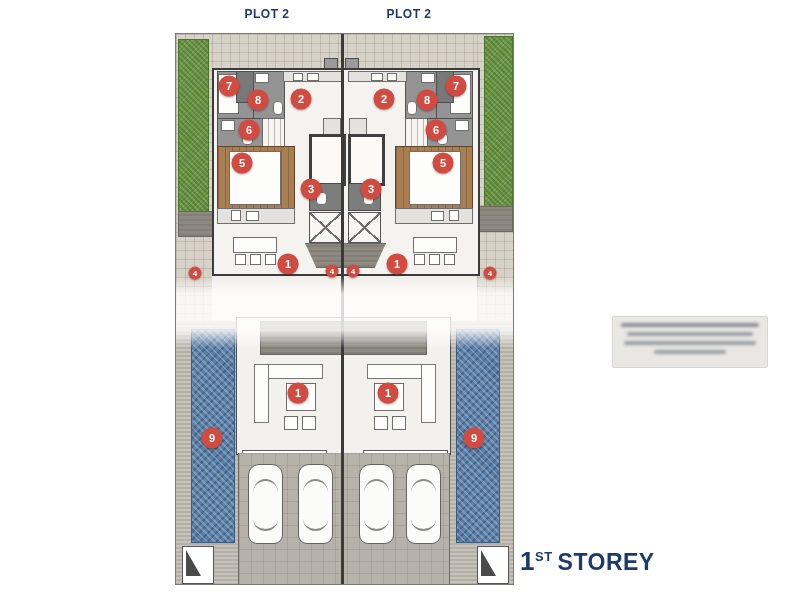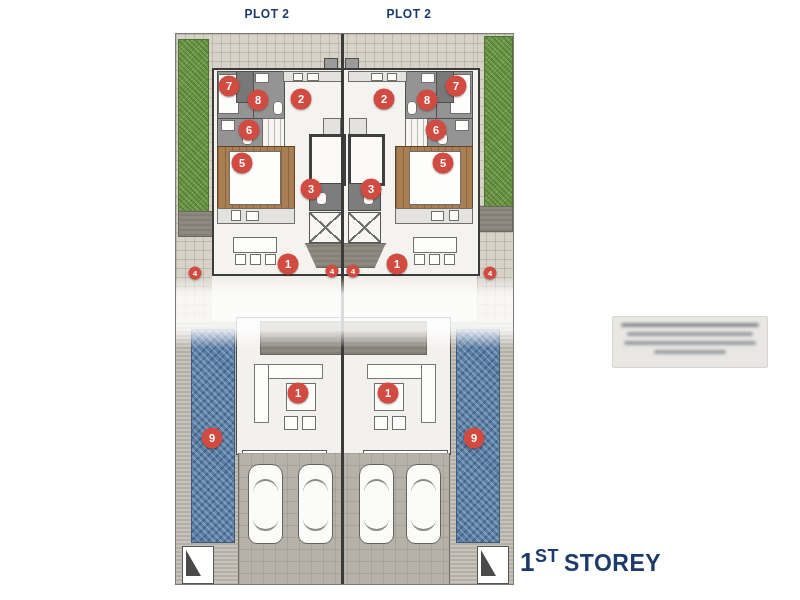--- a/index.html
+++ b/index.html
@@ -67,21 +67,21 @@
   .car::after{content:"";position:absolute;left:4px;right:4px;bottom:12px;height:10px;
       border-bottom:2px solid #8a8a86;border-radius:0 0 50% 50%/0 0 100% 100%;}
   .gate{background:#ffffff;border:1.5px solid #555;}
   .gate::before{content:"";position:absolute;left:3px;top:3px;width:0;height:0;
       border-top:26px solid transparent;border-left:15px solid #4a4a4a;}
   .sofa-seg{background:#fcfcfa;border:1px solid #777;}
   .door-line{background:#fff;border:1px solid #595959;}
   .storey{position:absolute;left:520px;top:546px;color:var(--navy);font-weight:bold;
       letter-spacing:.5px;white-space:nowrap;}
   .storey .num{font-size:26px;}
-  .storey .sup{font-size:18px;vertical-align:9px;}
+  .storey .sup{font-size:13px;vertical-align:9px;}
   .storey .word{font-size:23px;}
   .legend-blur{position:absolute;left:612px;top:316px;width:156px;height:52px;
       background:#e9e7e3;border:1px solid #d8d6d2;border-radius:2px;
       padding:6px 8px;box-sizing:border-box;}
   .blur-line{height:4px;background:rgba(90,100,115,.55);filter:blur(1.6px);
       border-radius:2px;margin:0 auto 5px auto;}
 </style>
 </head>
 <body>
 

